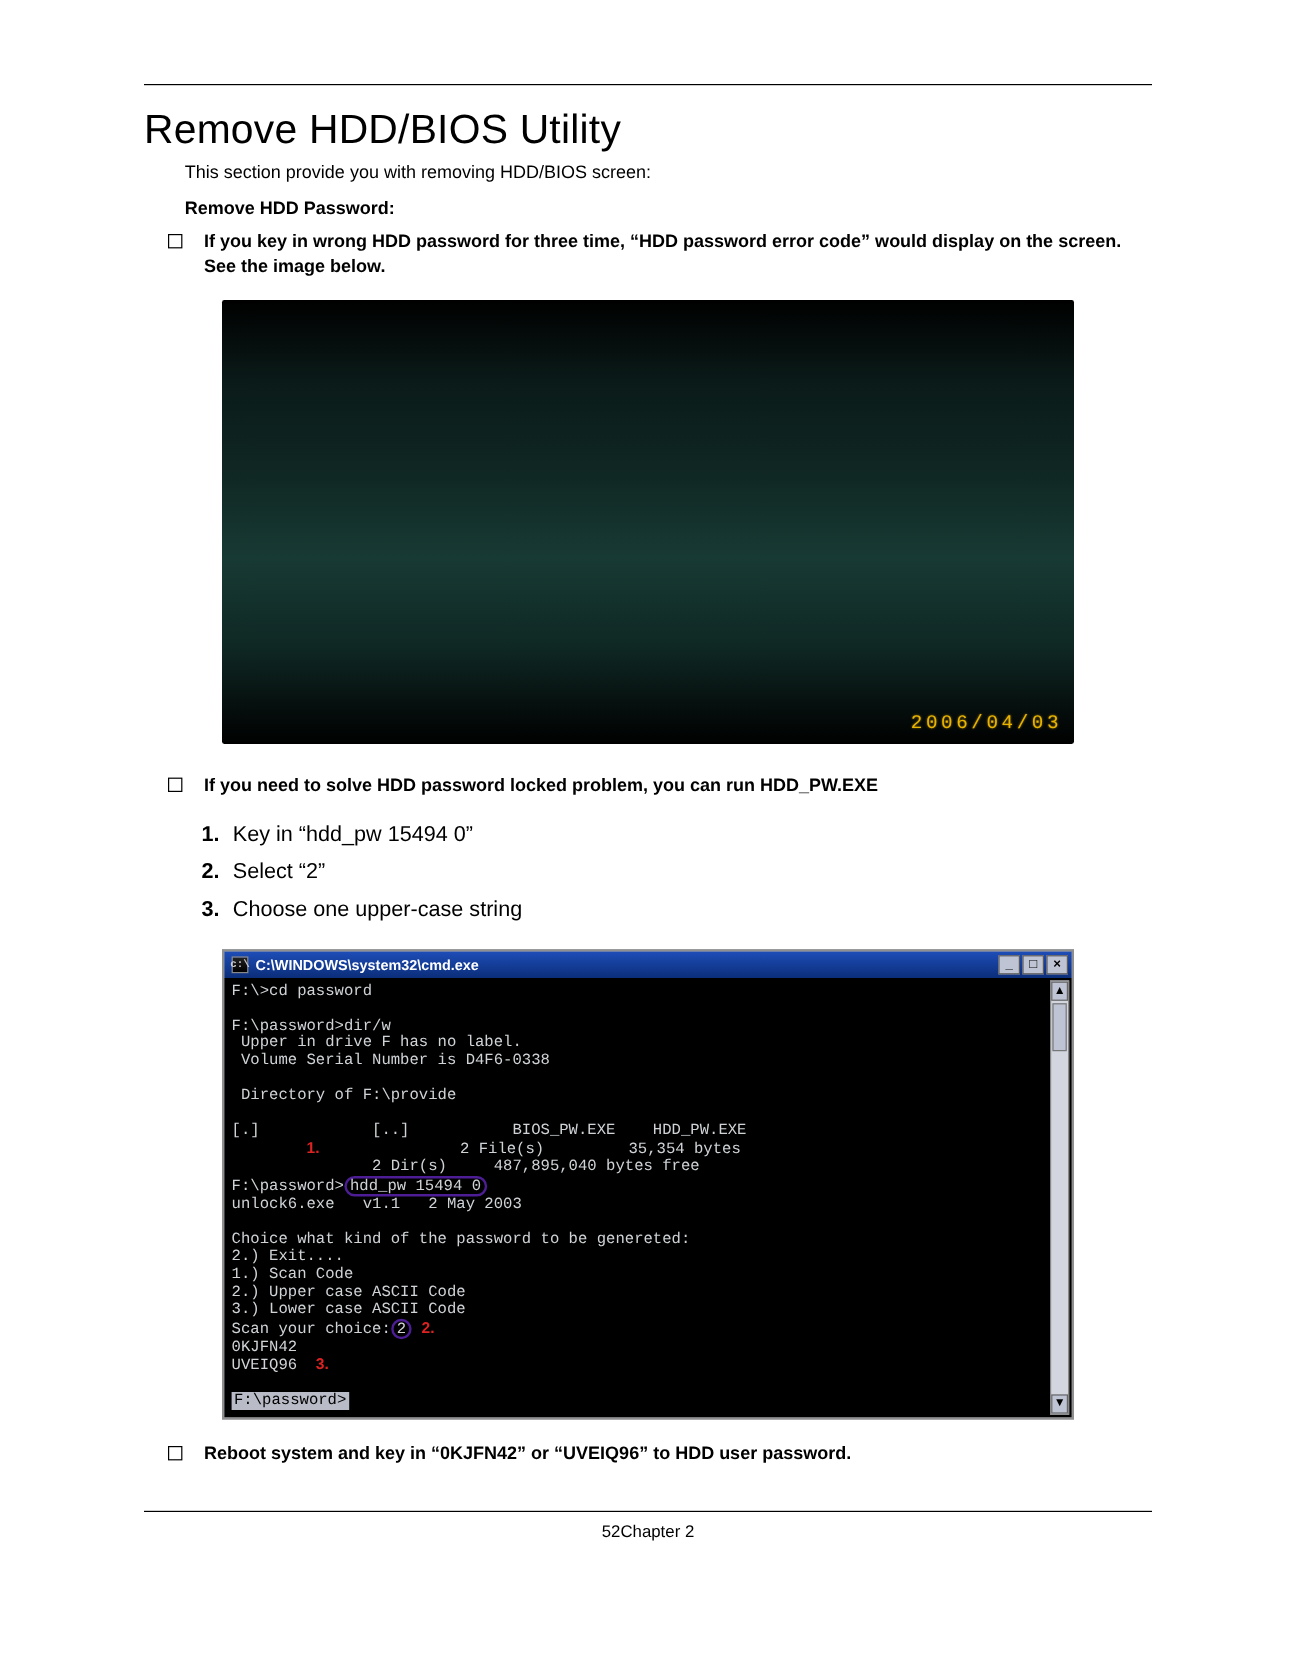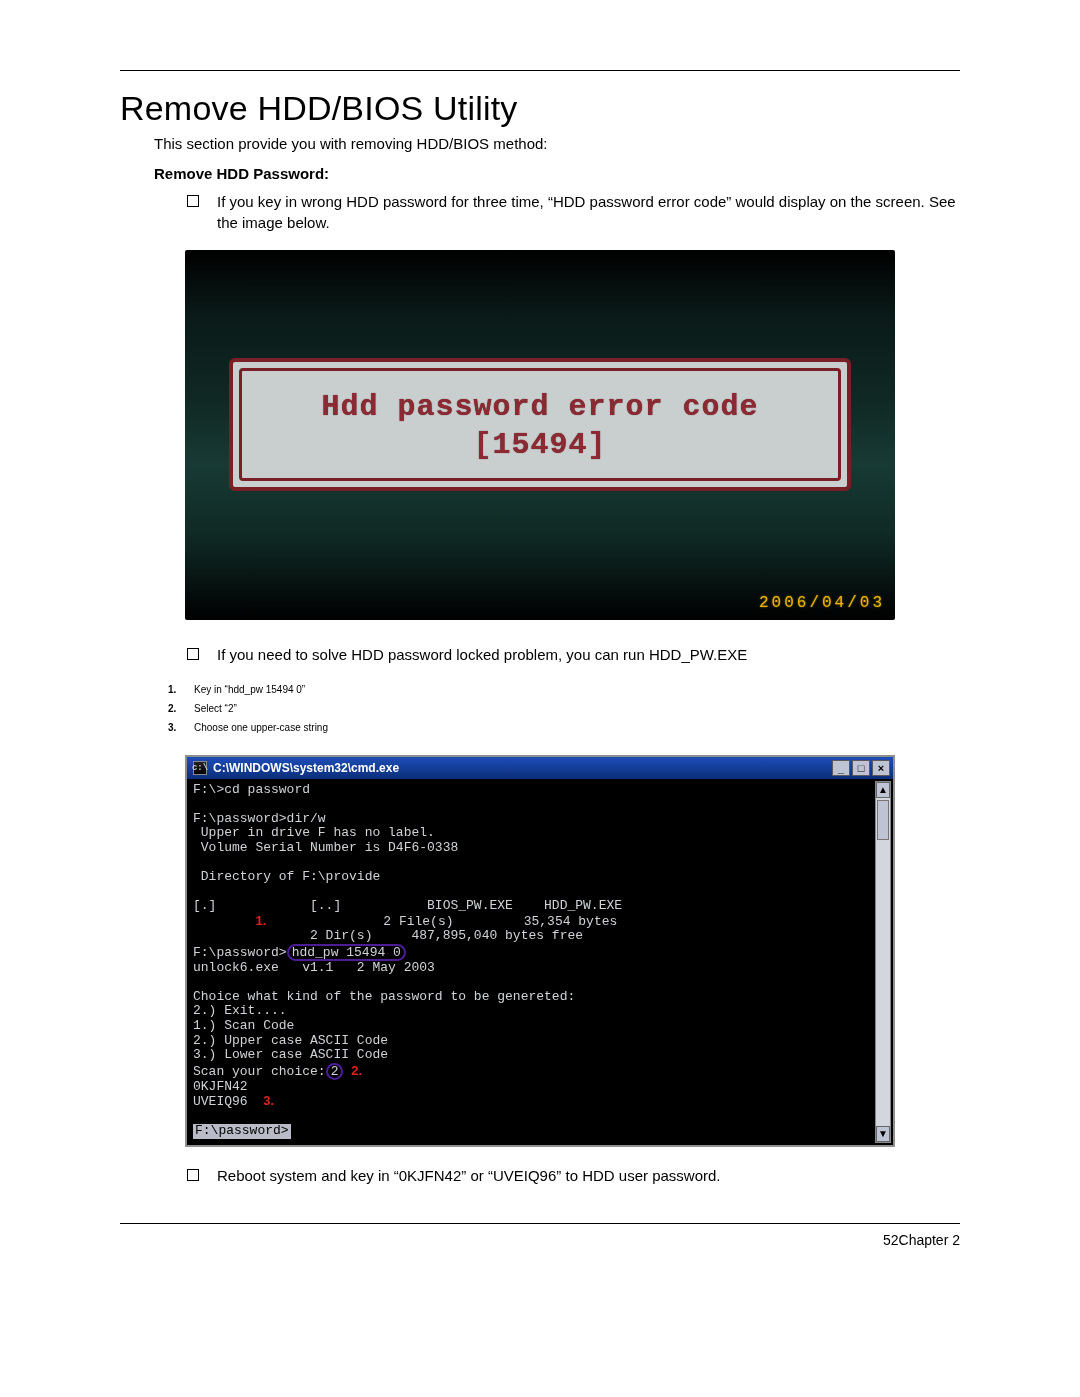--- a/index.html
+++ b/index.html
@@ -27,22 +27,23 @@
     line-height: 1.45;
     margin-left: 34px;
   }
   .intro { margin-bottom: 8px; }
   .subhead {
     font-weight: bold;
     margin-bottom: 6px;
   }
   ul.square {
     list-style: none;
-    margin-left: 91px;
+    margin-left: 44px;
     margin-bottom: 16px;
+    font-weight: bold;
   }
   ul.square li {
     position: relative;
     padding-left: 6px;
     margin-bottom: 6px;
     font-size: 15px;
     line-height: 1.45;
   }
   ul.square li::before {
     content: "";
@@ -56,21 +57,21 @@
   }
   ol.steps {
     list-style: none;
     margin-left: 70px;
     margin-bottom: 20px;
     counter-reset: step;
   }
   ol.steps li {
     counter-increment: step;
     position: relative;
-    font-size: 10px;
+    font-size: 18px;
     line-height: 1.5;
     margin-bottom: 4px;
     padding-left: 4px;
   }
   ol.steps li::before {
     content: counter(step) ".";
     position: absolute;
     left: -22px;
     font-weight: bold;
   }
@@ -223,48 +224,42 @@
   }
   .grey-strip {
     display: inline-block;
     background: #b9bcc7;
     color: #000;
     padding: 0 2px;
   }
 
   .footer {
     display: flex;
-    justify-content: flex-end;
+    justify-content: center;
     font-size: 14px;
     margin-top: 36px;
     padding-top: 8px;
     border-top: 1px solid #000;
   }
 </style>
 </head>
 <body>
 
 <hr class="top-rule">
 
 <h1 class="title">Remove HDD/BIOS Utility</h1>
 
-<p class="body-text intro">This section provide you with removing HDD/BIOS method:</p>
+<p class="body-text intro">This section provide you with removing HDD/BIOS screen:</p>
 <p class="body-text subhead">Remove HDD Password:</p>
 
 <ul class="square">
   <li>If you key in wrong HDD password for three time, “HDD password error code” would display on the screen. See the image below.</li>
 </ul>
 
 <div class="photo1">
-  <div class="monitor-outer">
-    <div class="monitor-inner">
-      <div class="err-line">Hdd password error code</div>
-      <div class="err-line">[15494]</div>
-    </div>
-  </div>
   <div class="date-stamp">2006/04/03</div>
 </div>
 
 <ul class="square">
   <li>If you need to solve HDD password locked problem, you can run HDD_PW.EXE</li>
 </ul>
 
 <ol class="steps">
   <li>Key in “hdd_pw 15494 0”</li>
   <li>Select “2”</li>

